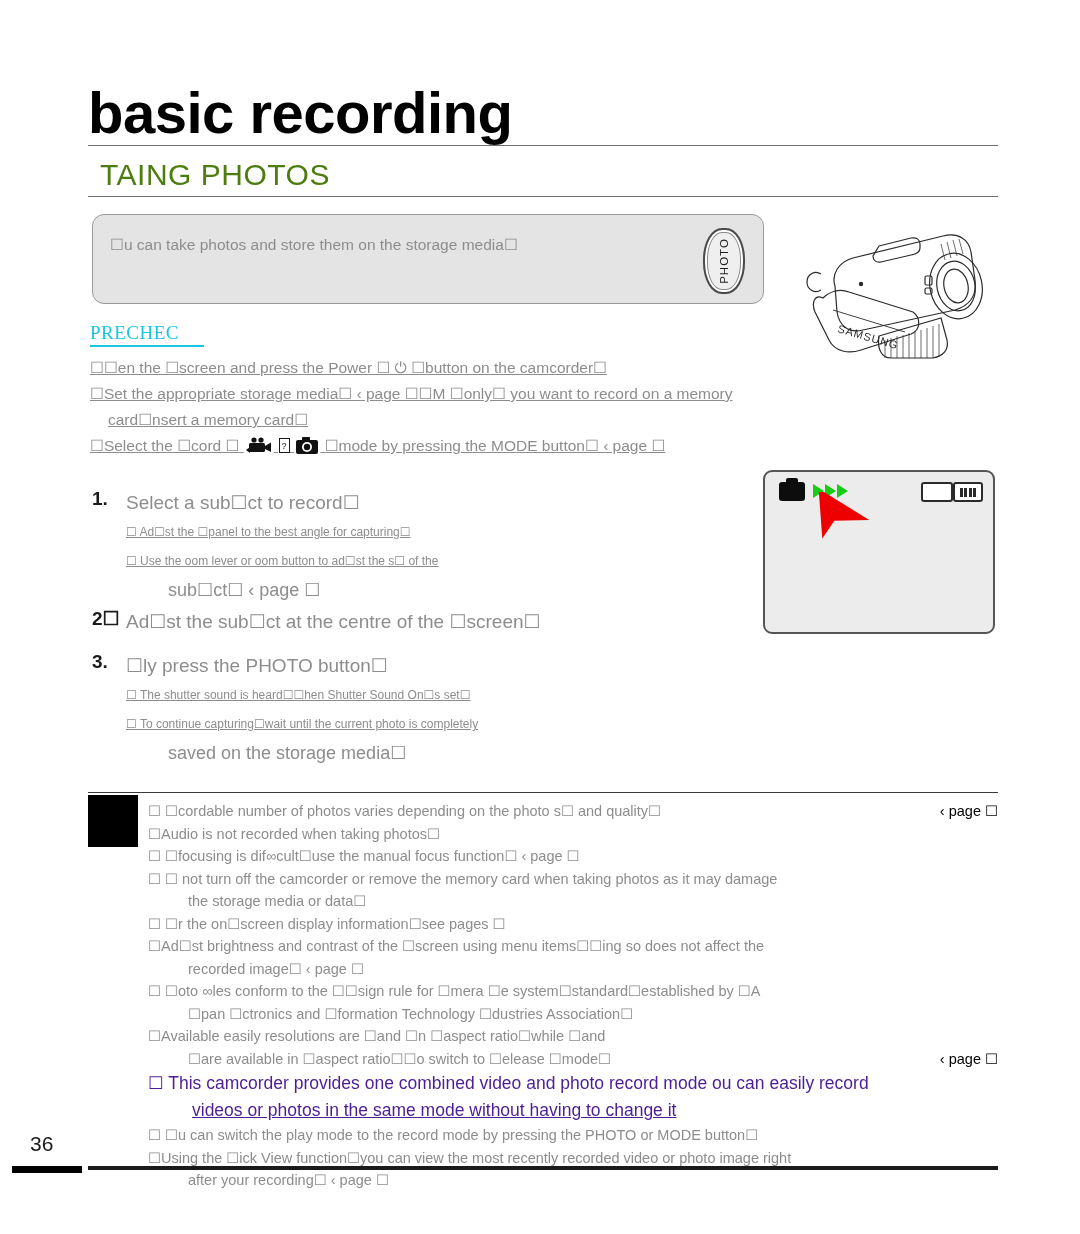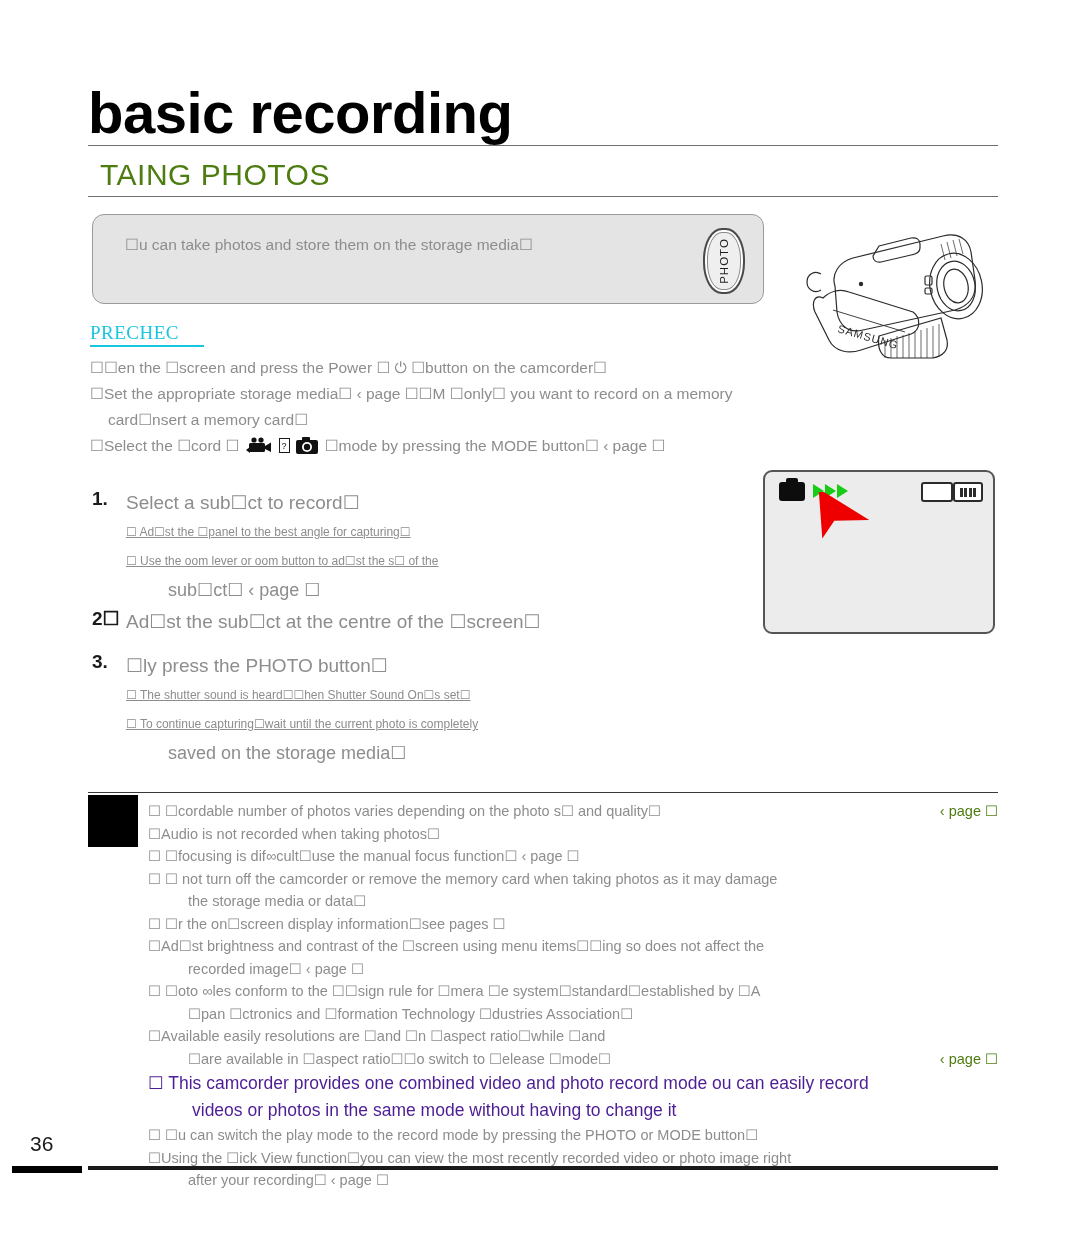--- a/index.html
+++ b/index.html
@@ -62,21 +62,21 @@
     left: 92px;
     top: 214px;
     width: 670px;
     height: 88px;
     background: #e4e4e4;
     border: 1px solid #9a9a9a;
     border-radius: 12px;
   }
   .callout-text {
     position: absolute;
-    left: 125px;
+    left: 110px;
     top: 232px;
     width: 545px;
     font-size: 15.5px;
     line-height: 25px;
     color: #8d8d8d;
   }
   .callout-text .ln { display: block; white-space: nowrap; }
 
   .photo-btn {
     position: absolute;
@@ -128,20 +128,21 @@
     background: #19c6e0;
   }
   .precheck-body {
     position: absolute;
     left: 90px;
     top: 355px;
     width: 820px;
     font-size: 15.5px;
     line-height: 26px;
     color: #8d8d8d;
+    text-decoration: underline;
   }
   .precheck-body .ln { display: block; }
   .precheck-body .indent { padding-left: 18px; }
 
   
   .steps {
     position: absolute;
     left: 92px;
     top: 488px;
     width: 640px;
@@ -299,24 +300,24 @@
     padding-left: 24px;
     text-indent: 0;
   }
   .note.strong {
     color: #4c1d95;
     font-size: 17.5px;
     line-height: 27px;
     padding-left: 22px;
     text-indent: -22px;
   }
-  .note.strong .cont { padding-left: 22px; }
+  .note.strong .cont { padding-left: 22px; text-decoration: underline; }
   .pg-right {
     float: right;
-    color: #4d7c0f;
+    color: #000000;
   }
 
   .notes-rule-bottom {
     position: absolute;
     left: 88px;
     top: 1166px;
     width: 910px;
     height: 3px;
     background: #1a1a1a;
     border-bottom: 1px solid #1a1a1a;

